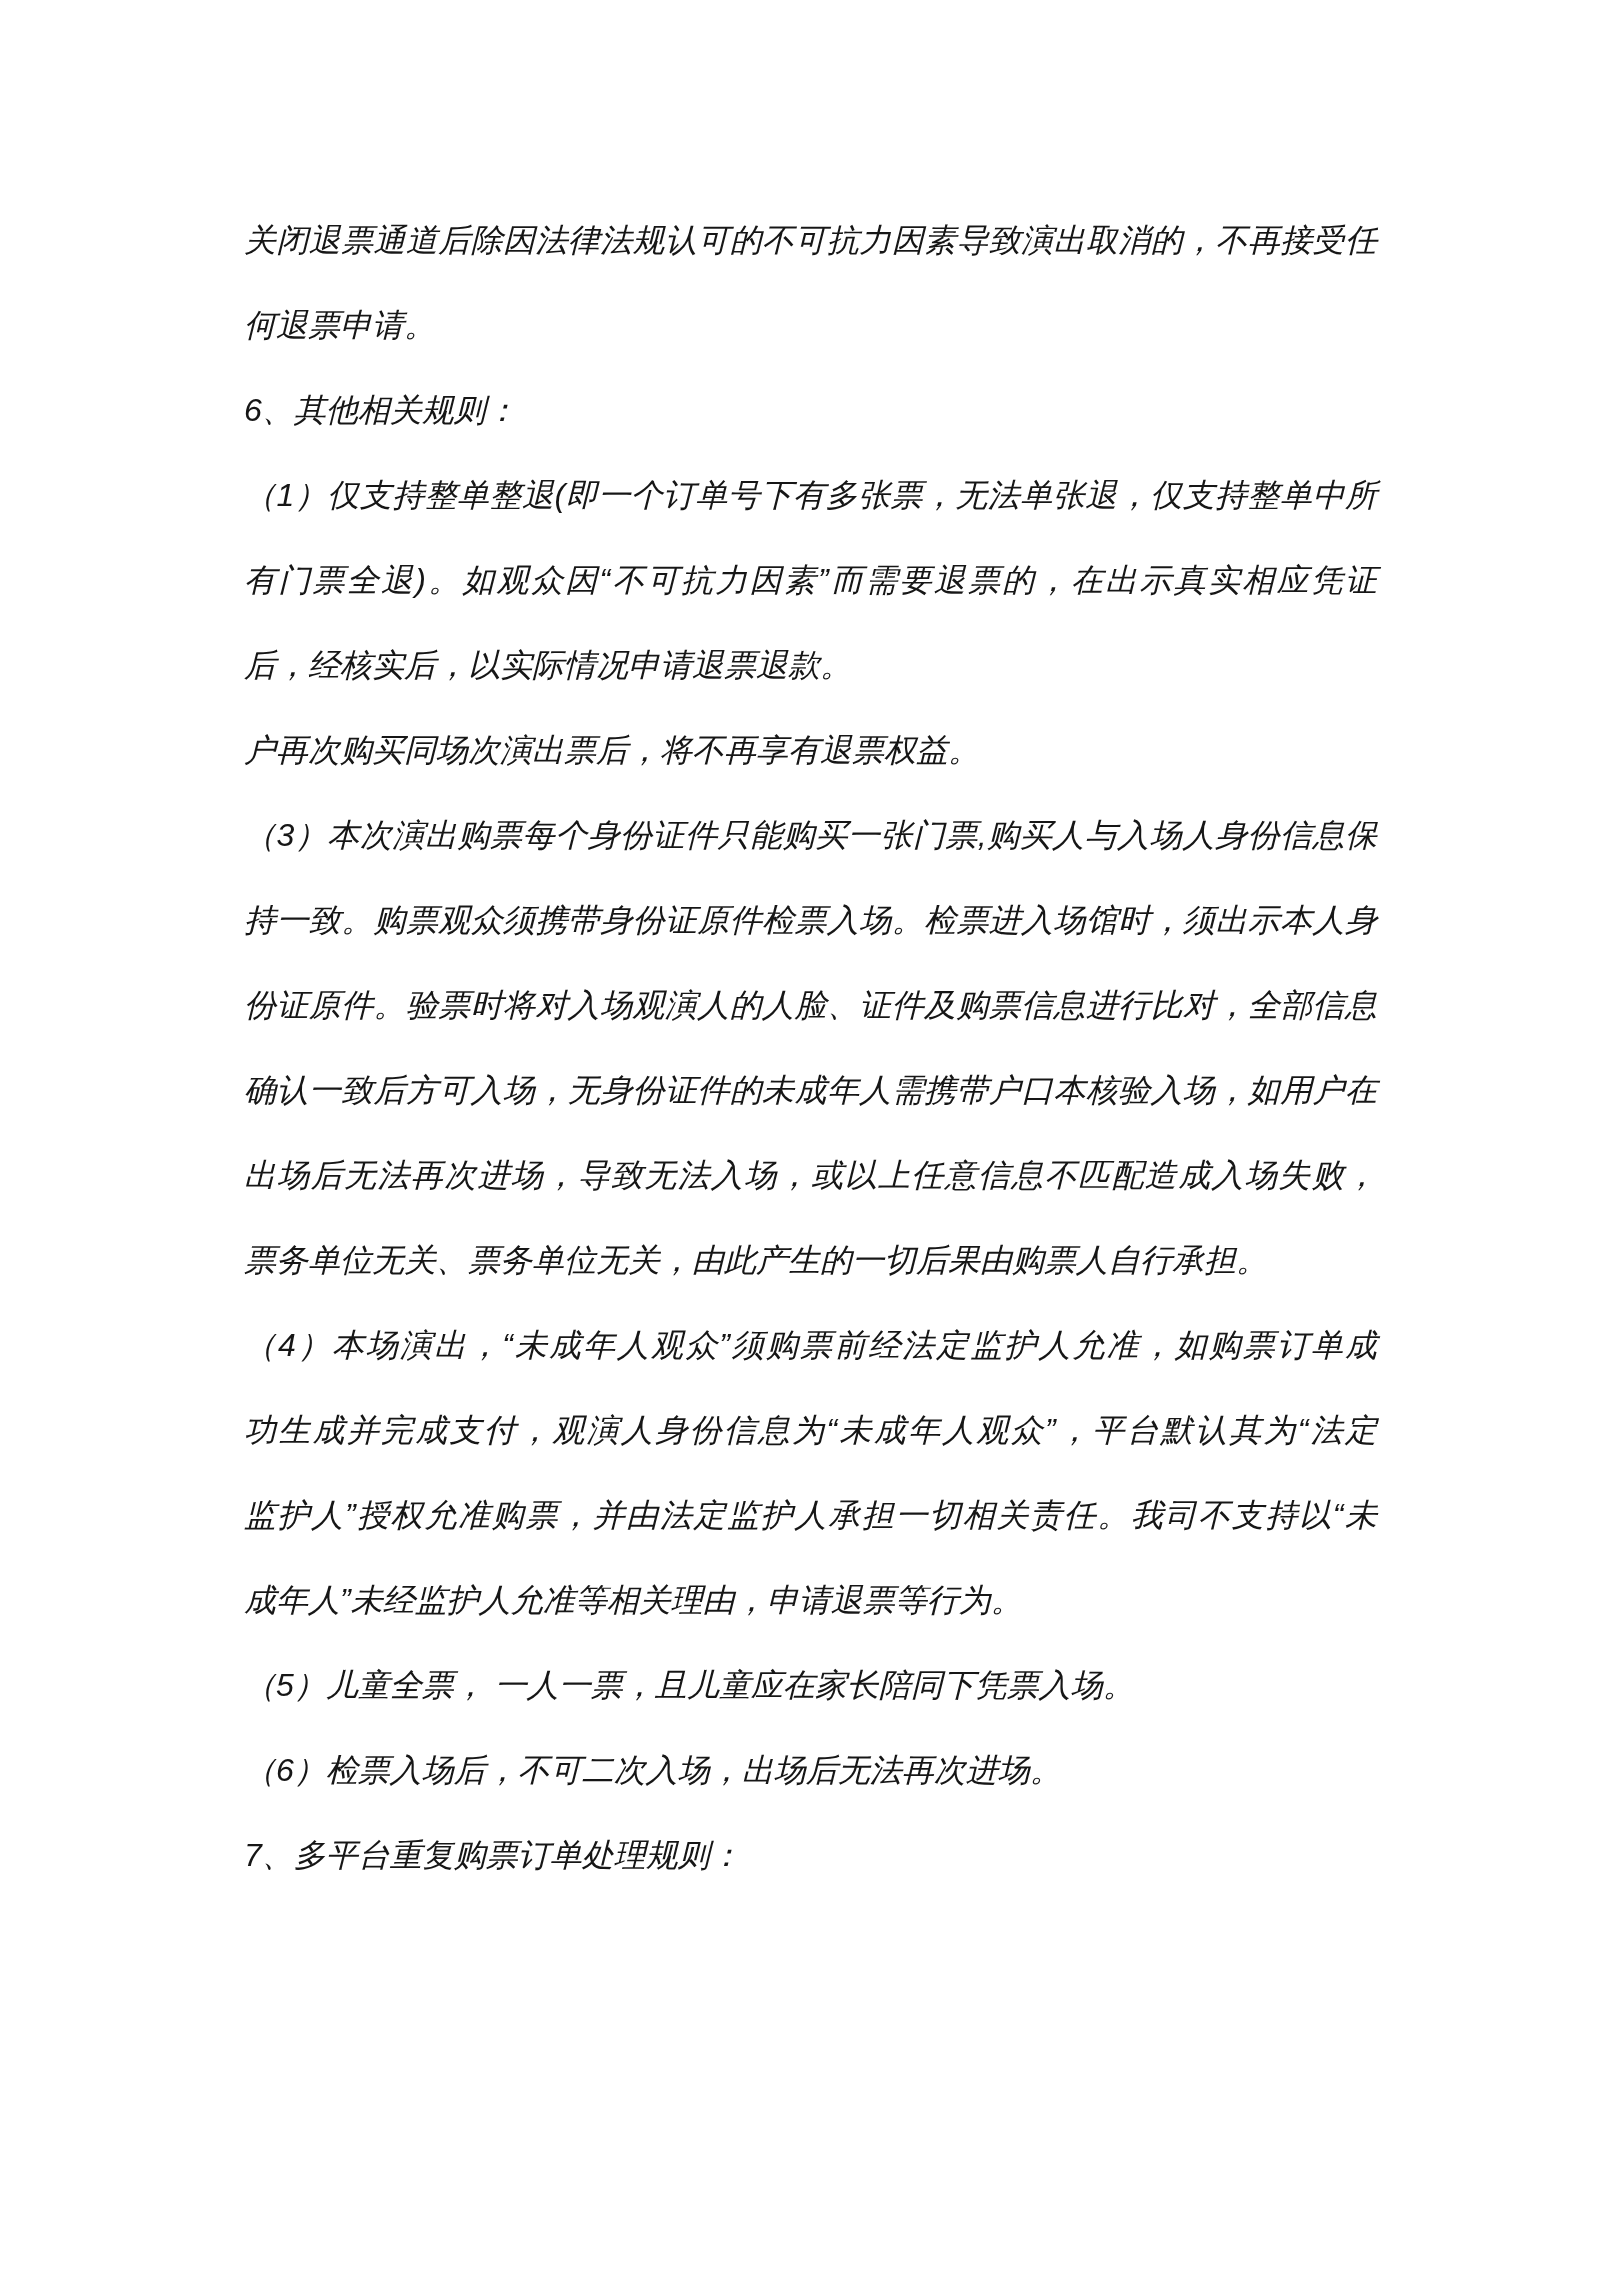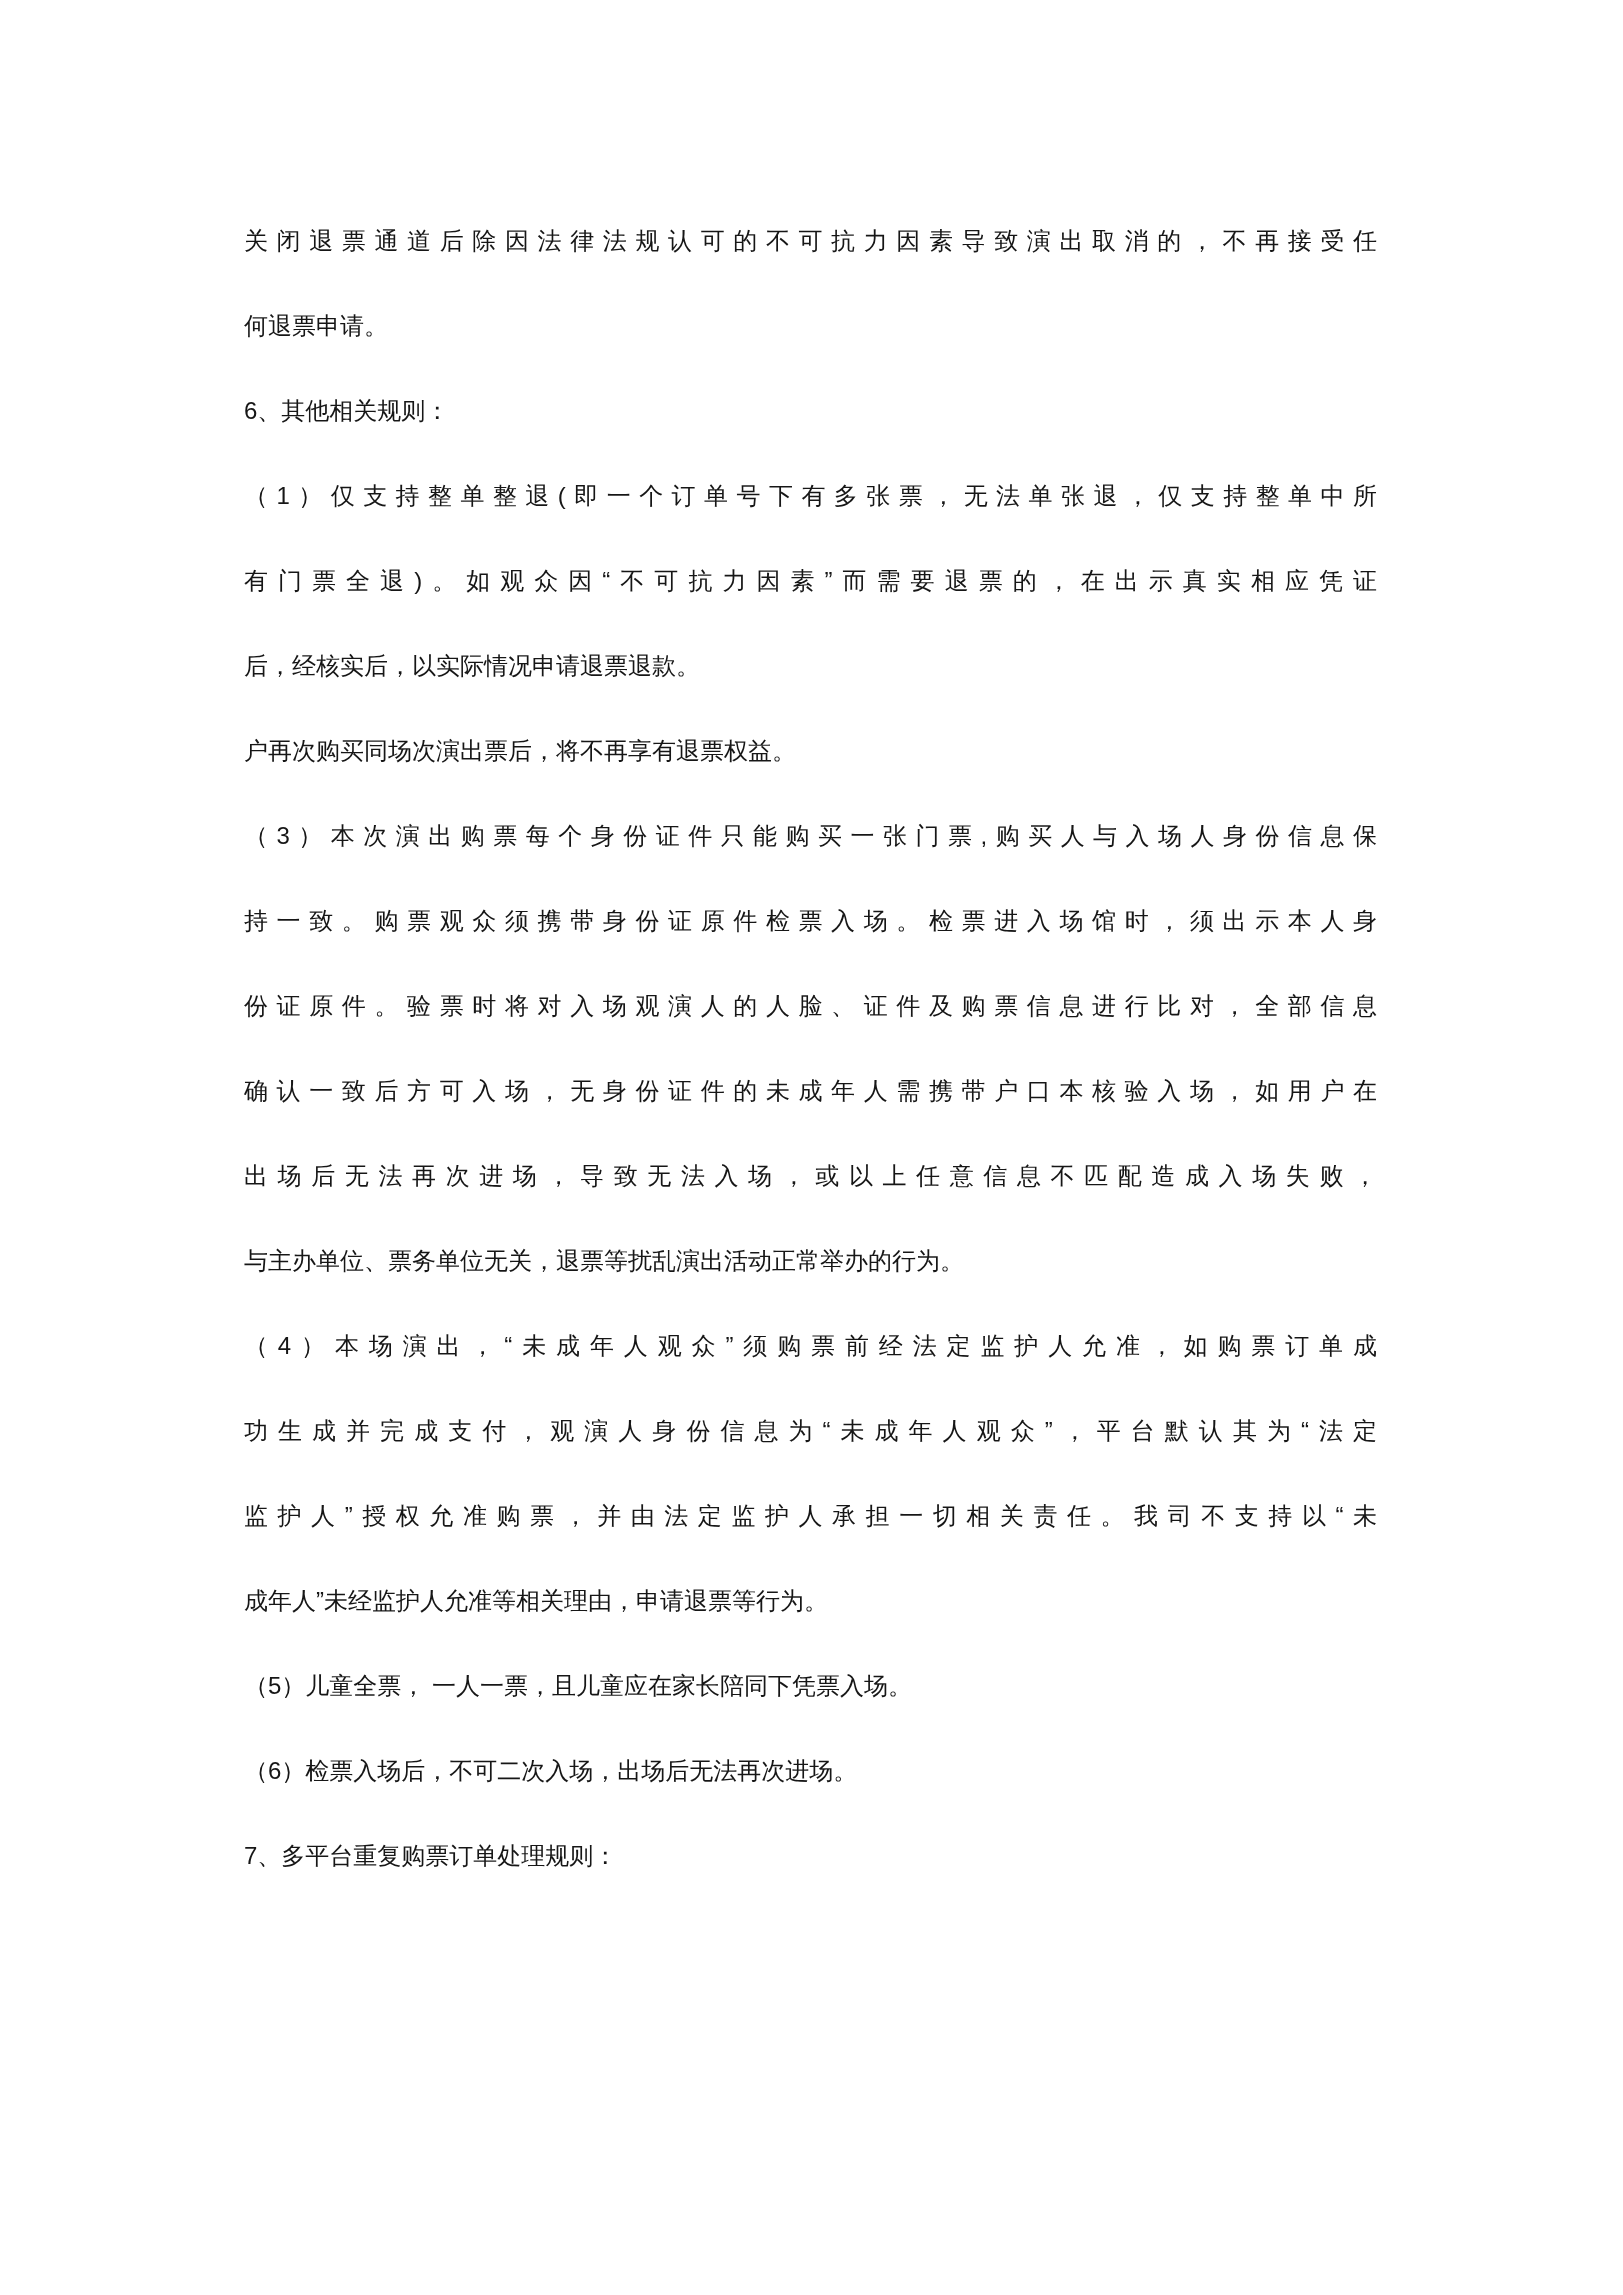--- a/index.html
+++ b/index.html
@@ -24,26 +24,27 @@
   }
   .doc-body {
     position: absolute;
     left: 244px;
     top: 198px;
     width: 1133px;
   }
   .line {
     height: 85px;
     line-height: 85px;
-    font-size: 24px;
+    font-size: 32px;
     font-weight: 400;
     color: #161616;
     white-space: nowrap;
     text-align: left;
     letter-spacing: 0;
+    font-style: italic;
   }
   .line.j {
     white-space: normal;
     text-align: justify;
     text-align-last: justify;
     text-justify: inter-character;
   }
 </style>
 </head>
 <body>
@@ -55,21 +56,21 @@
       <div class="line">6、其他相关规则：</div>
       <div class="line j">（1）仅支持整单整退(即一个订单号下有多张票，无法单张退，仅支持整单中所</div>
       <div class="line j">有门票全退)。如观众因“不可抗力因素”而需要退票的，在出示真实相应凭证</div>
       <div class="line">后，经核实后，以实际情况申请退票退款。</div>
       <div class="line">户再次购买同场次演出票后，将不再享有退票权益。</div>
       <div class="line j">（3）本次演出购票每个身份证件只能购买一张门票,购买人与入场人身份信息保</div>
       <div class="line j">持一致。购票观众须携带身份证原件检票入场。检票进入场馆时，须出示本人身</div>
       <div class="line j">份证原件。验票时将对入场观演人的人脸、证件及购票信息进行比对，全部信息</div>
       <div class="line j">确认一致后方可入场，无身份证件的未成年人需携带户口本核验入场，如用户在</div>
       <div class="line j">出场后无法再次进场，导致无法入场，或以上任意信息不匹配造成入场失败，</div>
-      <div class="line">与主办单位、票务单位无关，退票等扰乱演出活动正常举办的行为。</div>
+      <div class="line">票务单位无关、票务单位无关，由此产生的一切后果由购票人自行承担。</div>
       <div class="line j">（4）本场演出，“未成年人观众”须购票前经法定监护人允准，如购票订单成</div>
       <div class="line j">功生成并完成支付，观演人身份信息为“未成年人观众”，平台默认其为“法定</div>
       <div class="line j">监护人”授权允准购票，并由法定监护人承担一切相关责任。我司不支持以“未</div>
       <div class="line">成年人”未经监护人允准等相关理由，申请退票等行为。</div>
       <div class="line">（5）儿童全票， 一人一票，且儿童应在家长陪同下凭票入场。</div>
       <div class="line">（6）检票入场后，不可二次入场，出场后无法再次进场。</div>
       <div class="line">7、多平台重复购票订单处理规则：</div>
     </div>
 </div>
 

